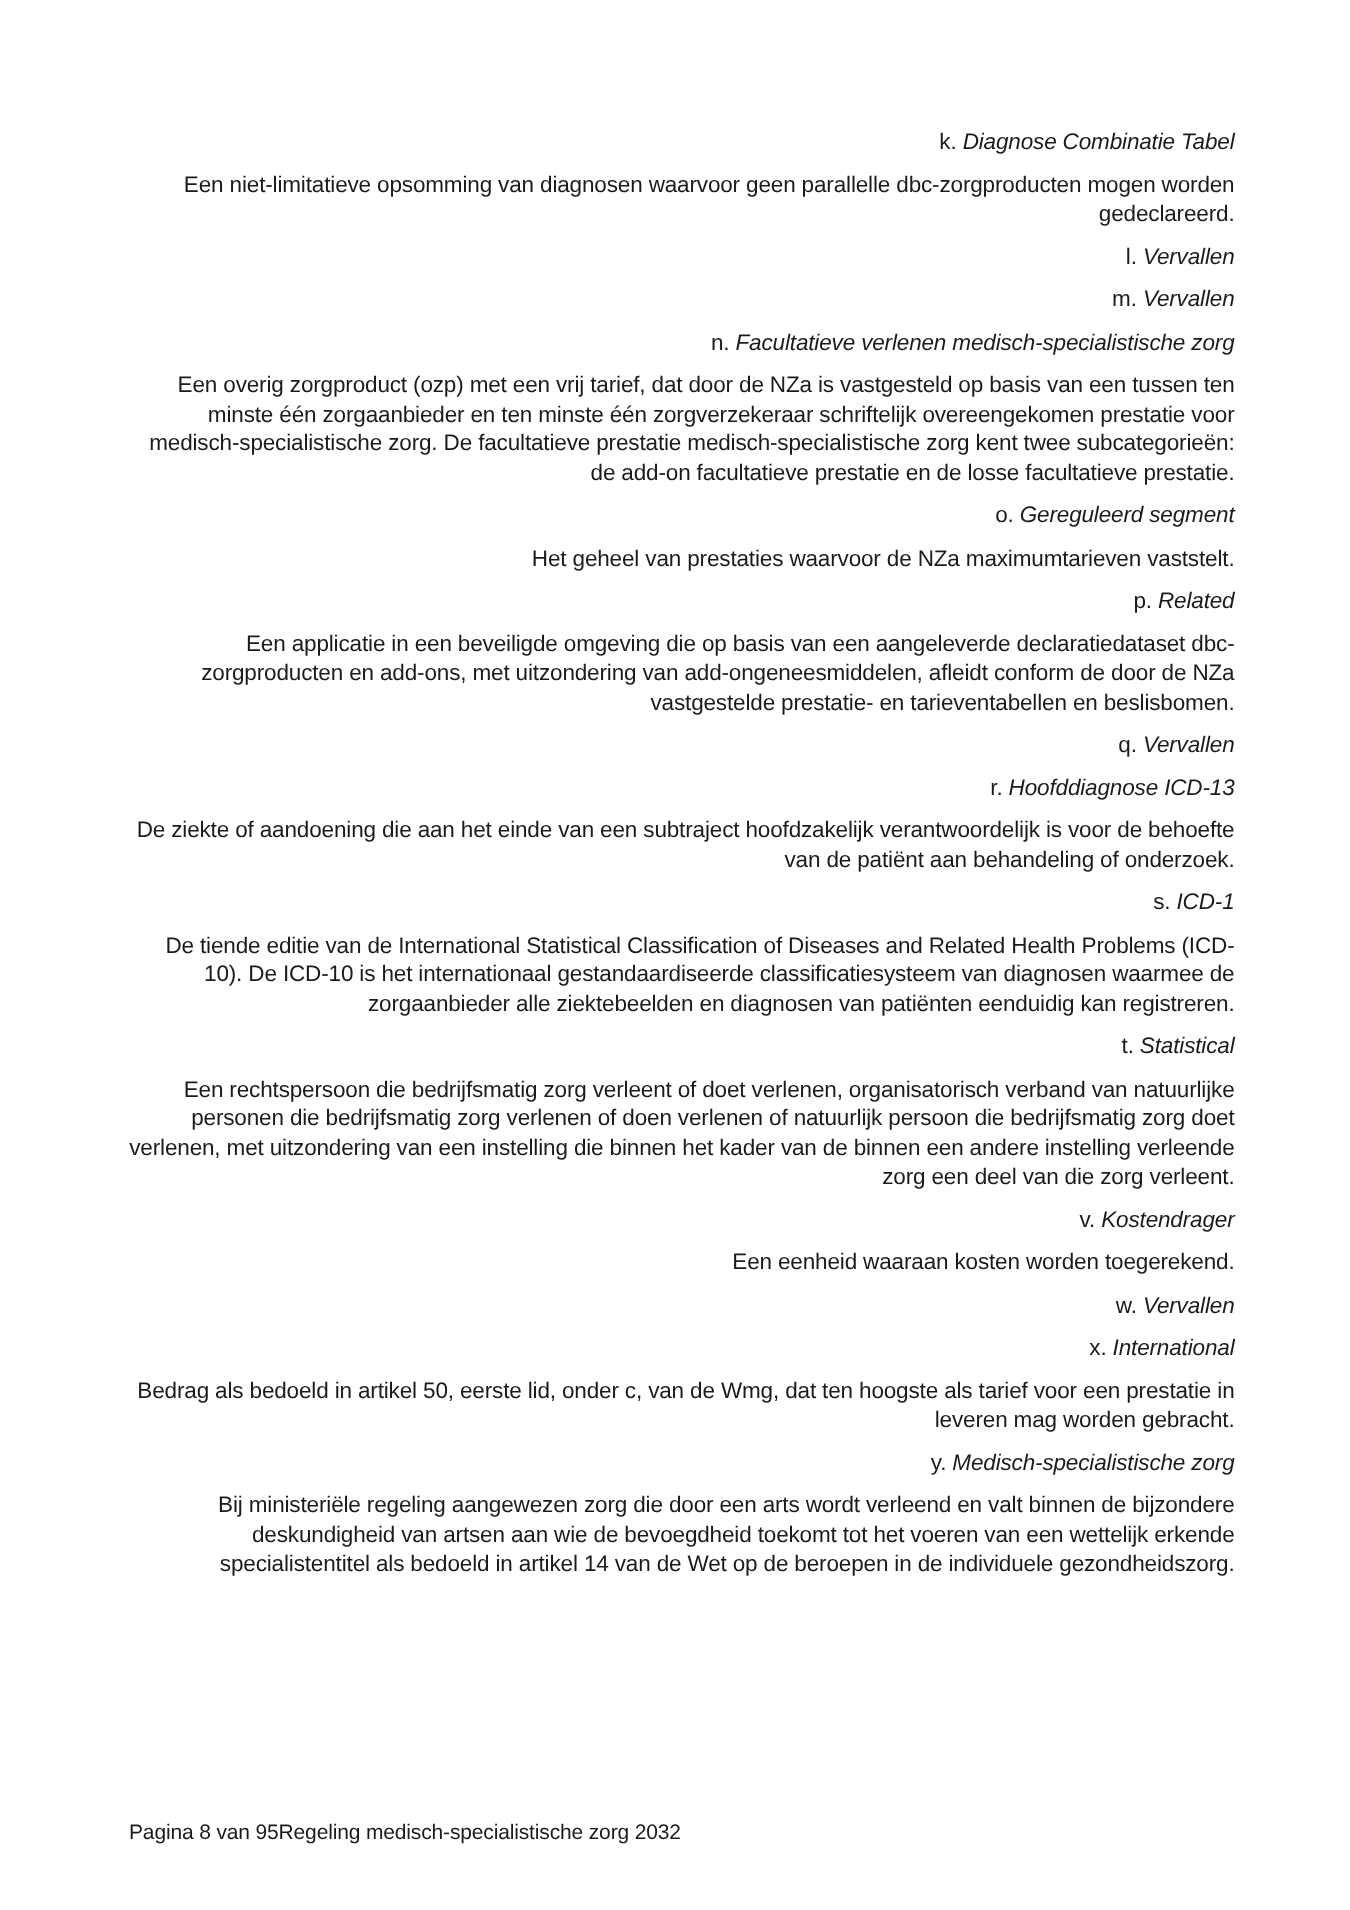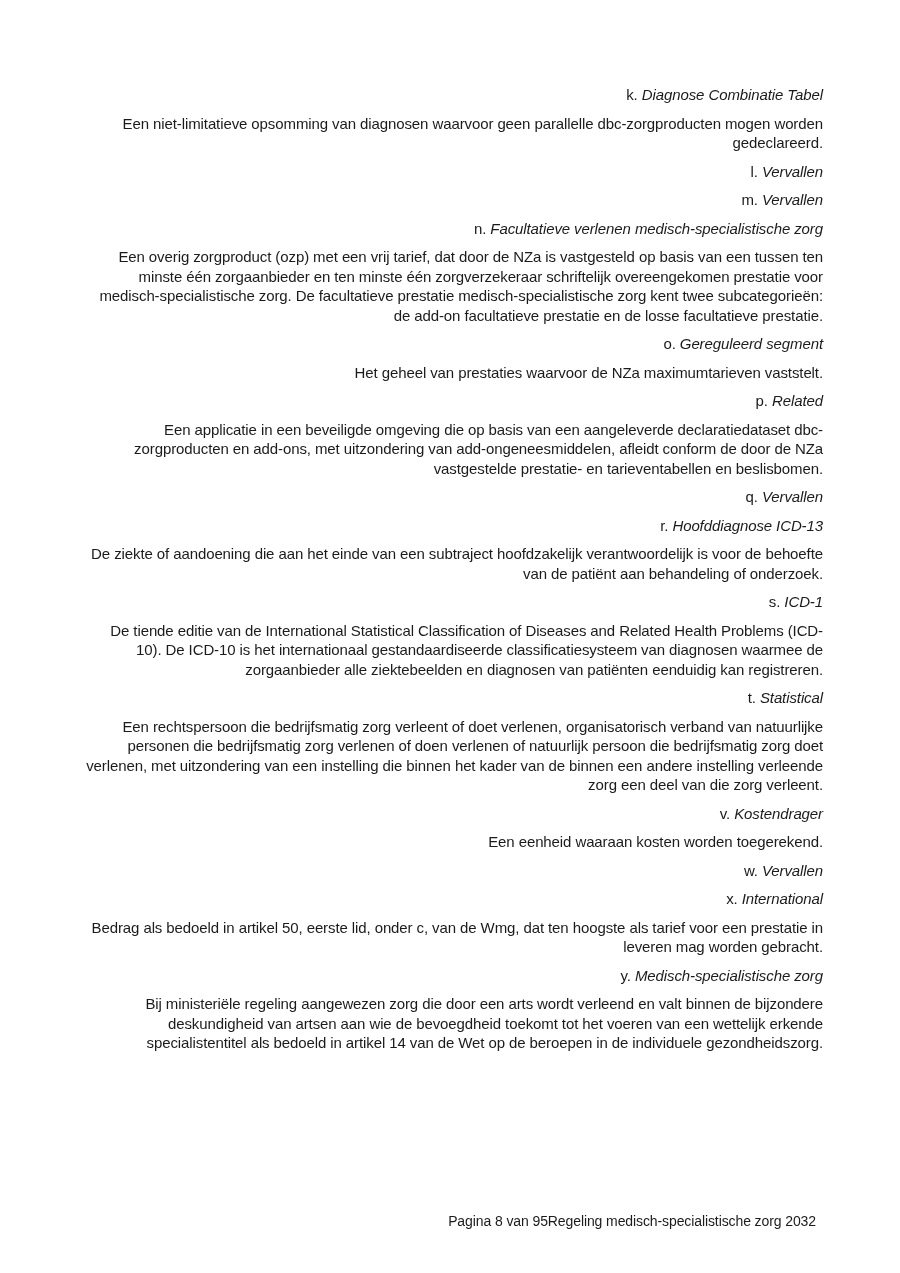--- a/index.html
+++ b/index.html
@@ -31,21 +31,21 @@
     letter-spacing: -0.1px;
   }
   .term .letter { font-style: normal; }
   .term .term-name { font-style: italic; }
   .footer {
     position: absolute;
     left: 86px;
     top: 1212px;
     width: 730px;
     display: flex;
-    justify-content: flex-end;
+    justify-content: flex-start;
     font-size: 14px;
     line-height: 18px;
     letter-spacing: -0.1px;
   }
 </style>
 </head>
 <body>
 
 <div class="page">
   <div class="content">

